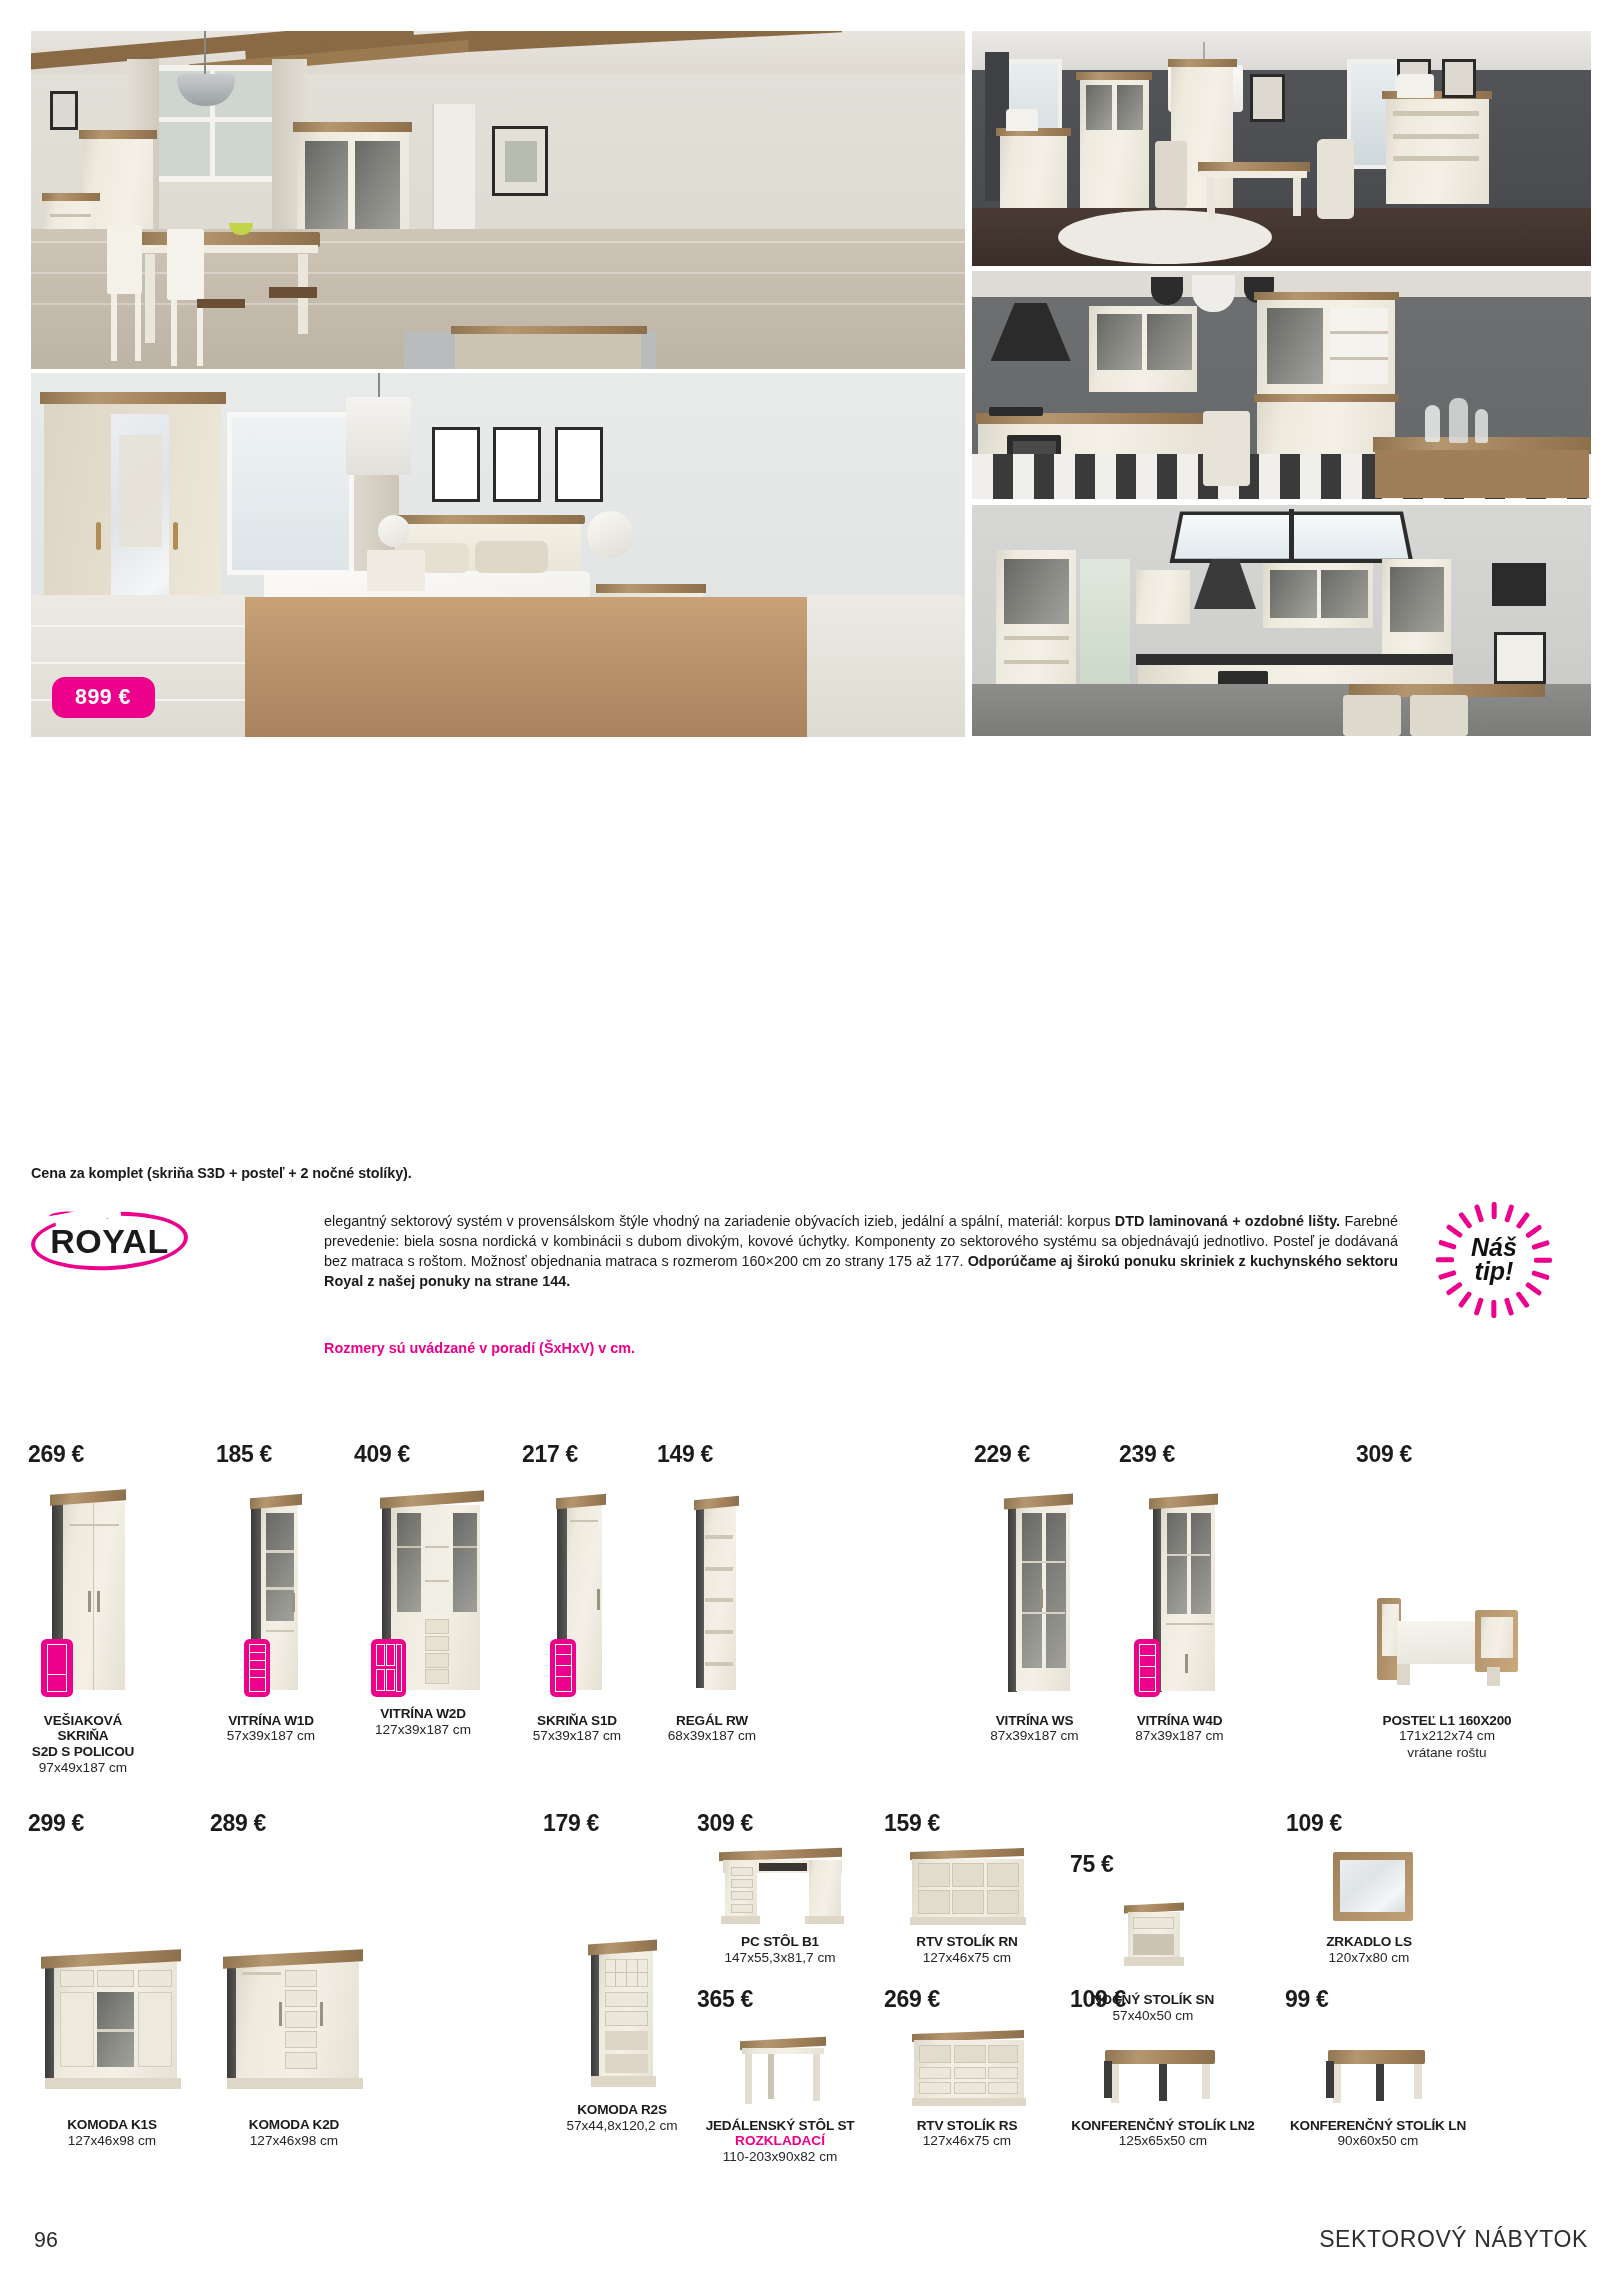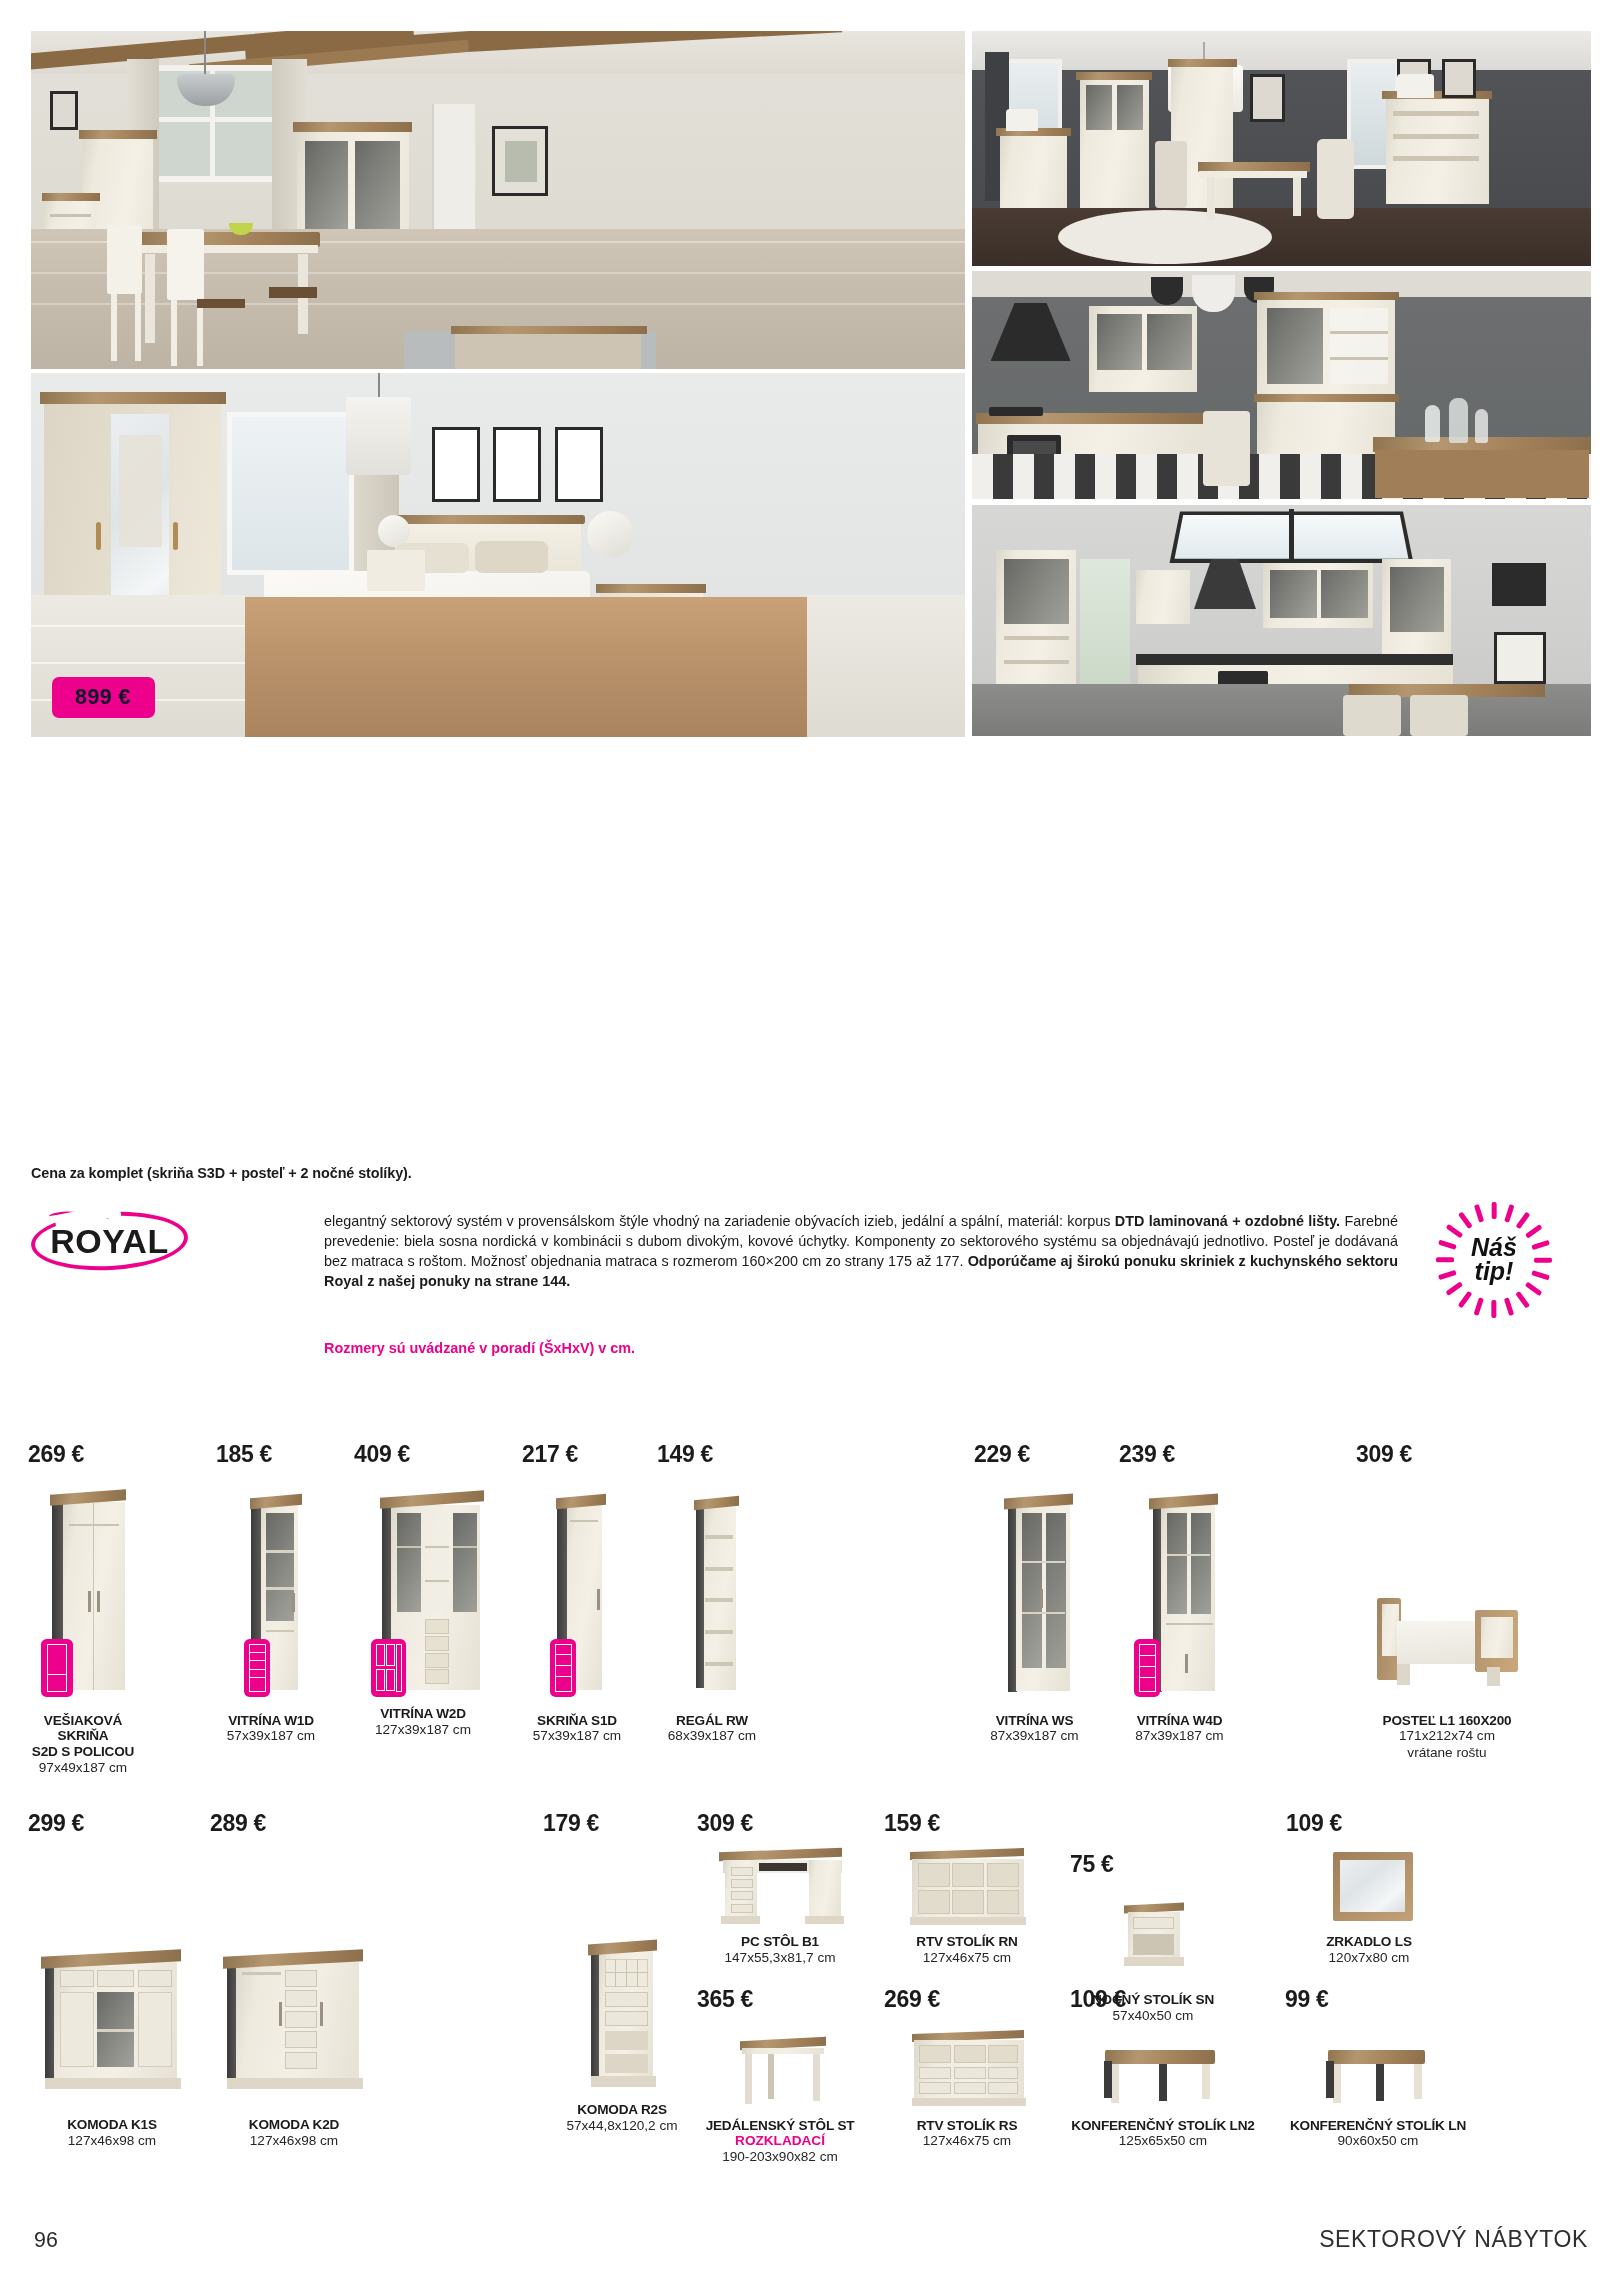--- a/index.html
+++ b/index.html
@@ -22,22 +22,22 @@
   
   .wall { position:absolute; inset:0; }
   .floor { position:absolute; left:0; right:0; bottom:0; }
   .frame { position:absolute; background:#fff; border:3.7px solid #2a2a2a; }
   .rug { position:absolute; border-radius:3.7px; }
 
   
   .price-tag {
     position: absolute;
     background: #ec008c;
-    color: #0f172a;
-    border-radius: 7px;
+    color: #ffffff;
+    border-radius: 13px;
     font-weight: 700;
     display: flex; align-items: center; justify-content: center;
     letter-spacing: 0.5px;
   }
 
   .caption-note {
     position:absolute;
     font-size: 14.4px;
     font-weight: 700;
     color: #1b1b1b;
@@ -774,21 +774,21 @@
     <div class="p-price">365 €</div>
     <div class="p-img" style="width:166px;height:86px;margin-top:13px;">
       <div class="fu top-w" style="left:43px;top:13px;width:86px;height:9.3px;transform:skewY(-3deg);"></div>
       <div class="fu body-l" style="left:45px;top:22.4px;width:82px;height:5.6px;"></div>
       <div class="fu" style="left:48px;top:28px;width:6.5px;height:50px;background:#e2ddd0;"></div>
       <div class="fu" style="left:116px;top:28px;width:6.5px;height:47px;background:#e2ddd0;"></div>
       <div class="fu" style="left:71px;top:28px;width:5.6px;height:45px;background:#cdc5b3;"></div>
     </div>
     <div class="p-name" style="margin-top:5.6px;">JEDÁLENSKÝ STÔL ST</div>
     <div class="p-sub">ROZKLADACÍ</div>
-    <div class="p-dim">190-203x90x82 cm</div>
+    <div class="p-dim">110-203x90x82 cm</div>
   </div>
 
   <div class="prod" style="left:884px; top:1986px; width:166px;">
     <div class="p-price">269 €</div>
     <div class="p-img" style="width:166px;height:86px;margin-top:13px;">
       <div class="fu top-w" style="left:28px;top:5.6px;width:112px;height:8.4px;transform:skewY(-2deg);"></div>
       <div class="fu body-l" style="left:30px;top:14px;width:110px;height:58px;"></div>
       <div class="fu" style="left:35px;top:18.6px;width:32px;height:18.6px;background:#e2dccd;border:0.9px solid #cfc7b6;"></div>
       <div class="fu" style="left:70px;top:18.6px;width:32px;height:18.6px;background:#e2dccd;border:0.9px solid #cfc7b6;"></div>
       <div class="fu" style="left:104px;top:18.6px;width:30px;height:18.6px;background:#e2dccd;border:0.9px solid #cfc7b6;"></div>

